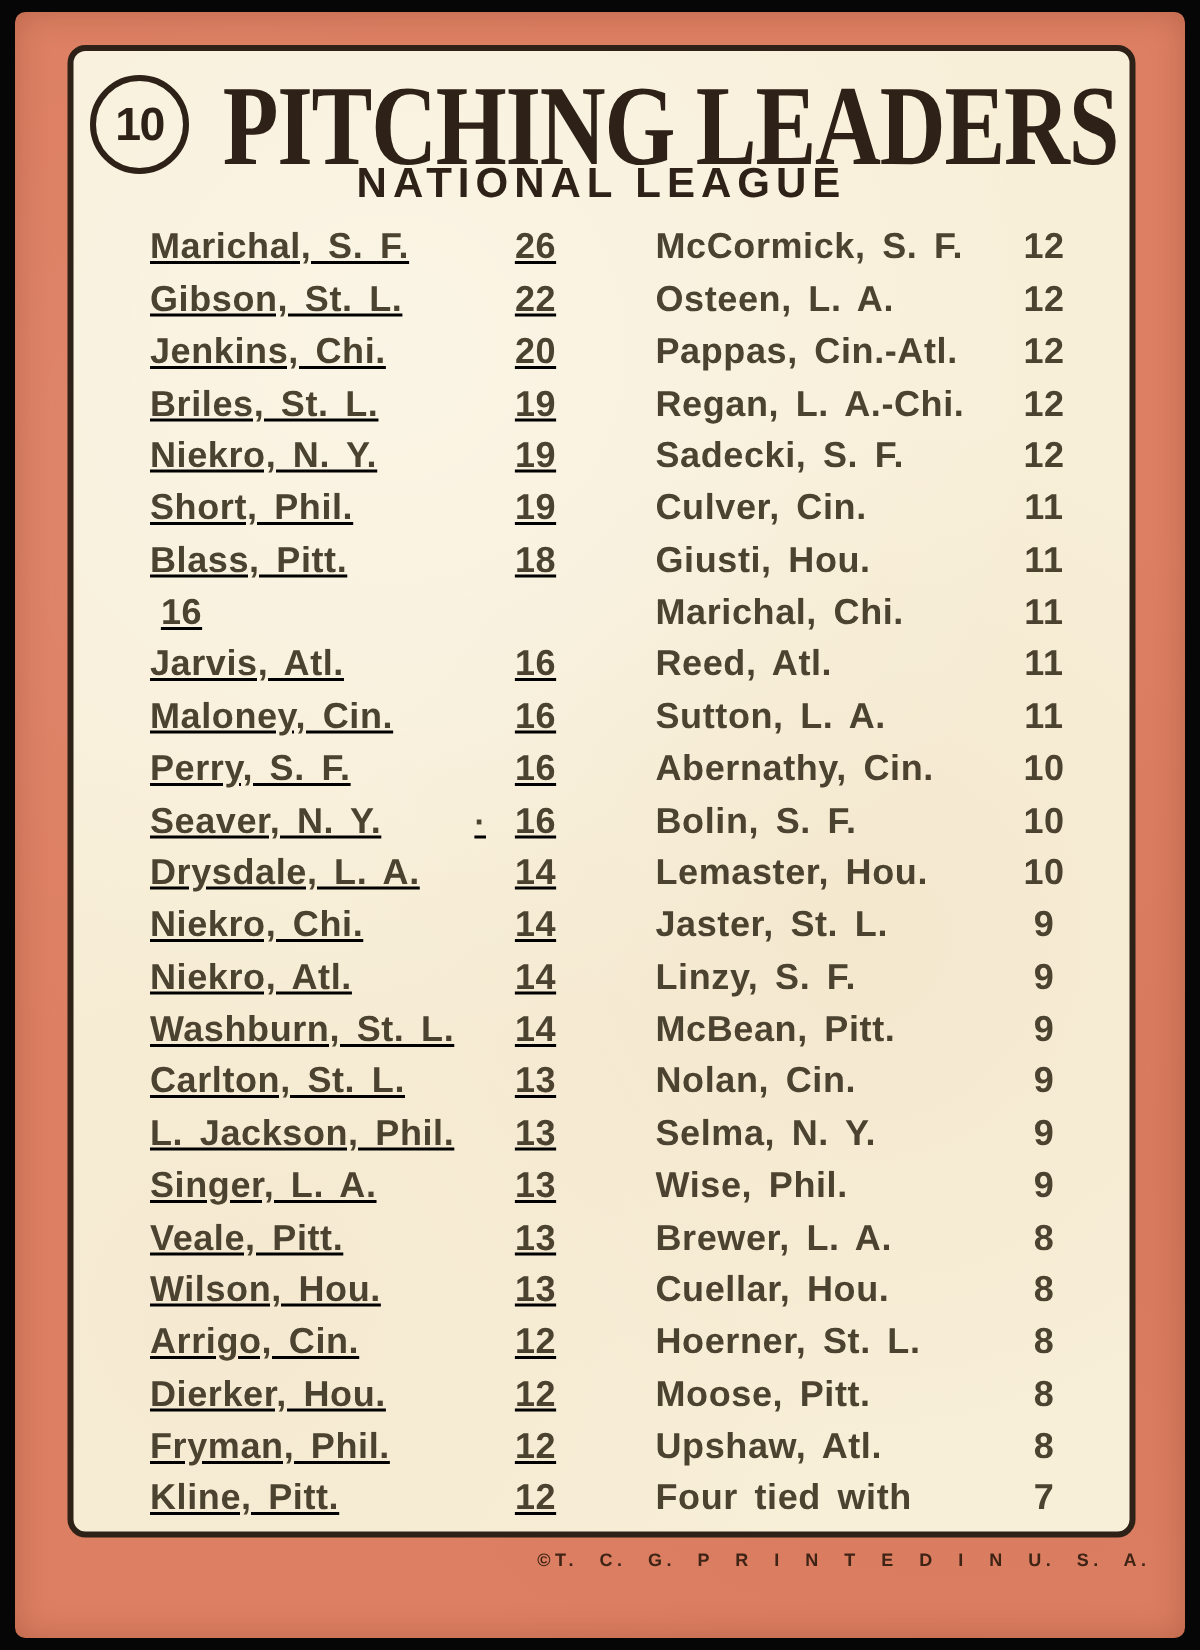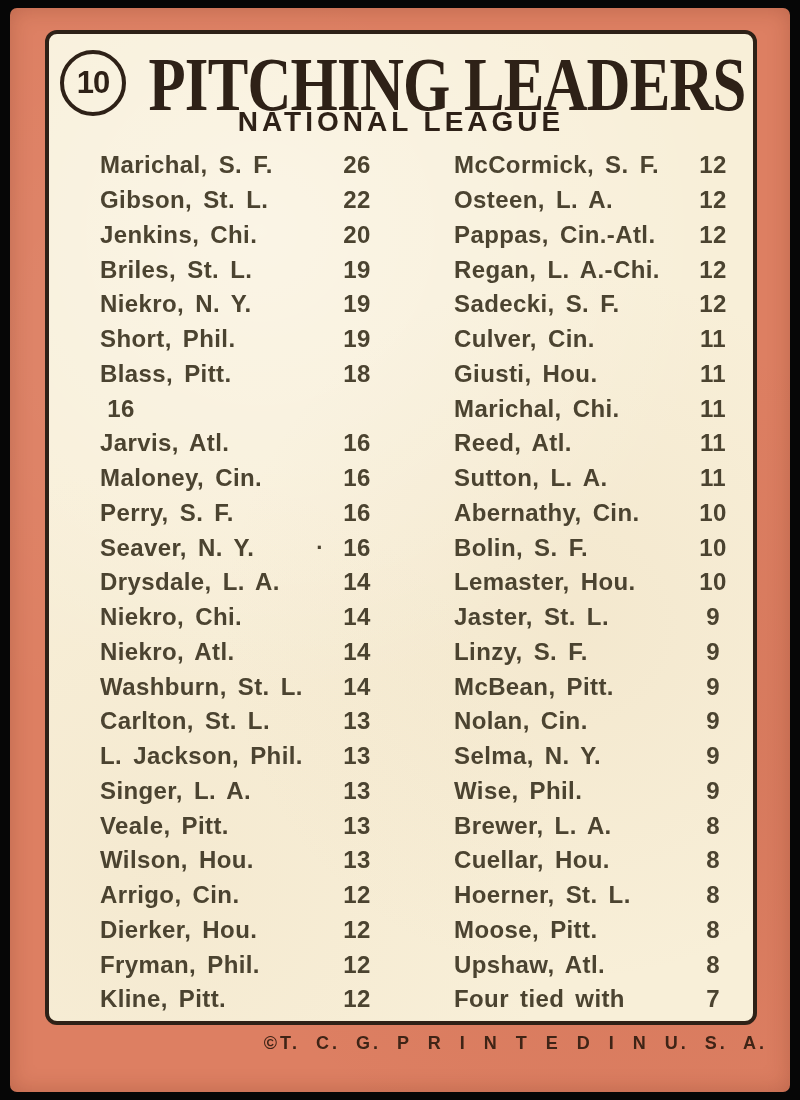--- a/index.html
+++ b/index.html
@@ -50,36 +50,36 @@
     position: absolute; top: 72px; left: 0; right: 0; text-align: center;
     font-weight: bold; font-size: 28px; letter-spacing: 4px;
     color: var(--ink-dark, #2b2118);
   }
 
   .columns {
     position: absolute; top: 114px; left: 0; right: 0;
     display: flex; padding-left: 51px;
   }
   .col { display: flex; flex-direction: column; }
-  .col-left  { width: 278px; margin-right: 76px; }
+  .col-left  { width: 278px; margin-right: 59px; text-decoration: underline; }
   .col-right { width: 280px; }
 
   .row {
     height: 34.75px; display: flex; align-items: center;
     font-weight: bold; font-size: 24px; letter-spacing: 0.4px; word-spacing: 4px;
     color: var(--ink-list, #4b4330); white-space: nowrap;
   }
   .row .nm { flex: 1 1 auto; overflow: hidden; }
   .row .mark { font-size: 22px; margin-right: 12px; }
   .row .mark:empty { display: none; }
   .row .val { flex: 0 0 auto; min-width: 42px; text-align: center; }
 
   .footer {
     position: absolute; top: 1025px; right: 23px;
-    font-weight: bold; font-size: 18px; letter-spacing: 3px; word-spacing: 8px;
+    font-weight: bold; font-size: 12px; letter-spacing: 3px; word-spacing: 8px;
     color: var(--ink-footer, #3f2416); white-space: nowrap;
   }
 </style>
 </head>
 <body>
 
 <div class="scan">
   <div class="card">
 
     <div class="panel">

